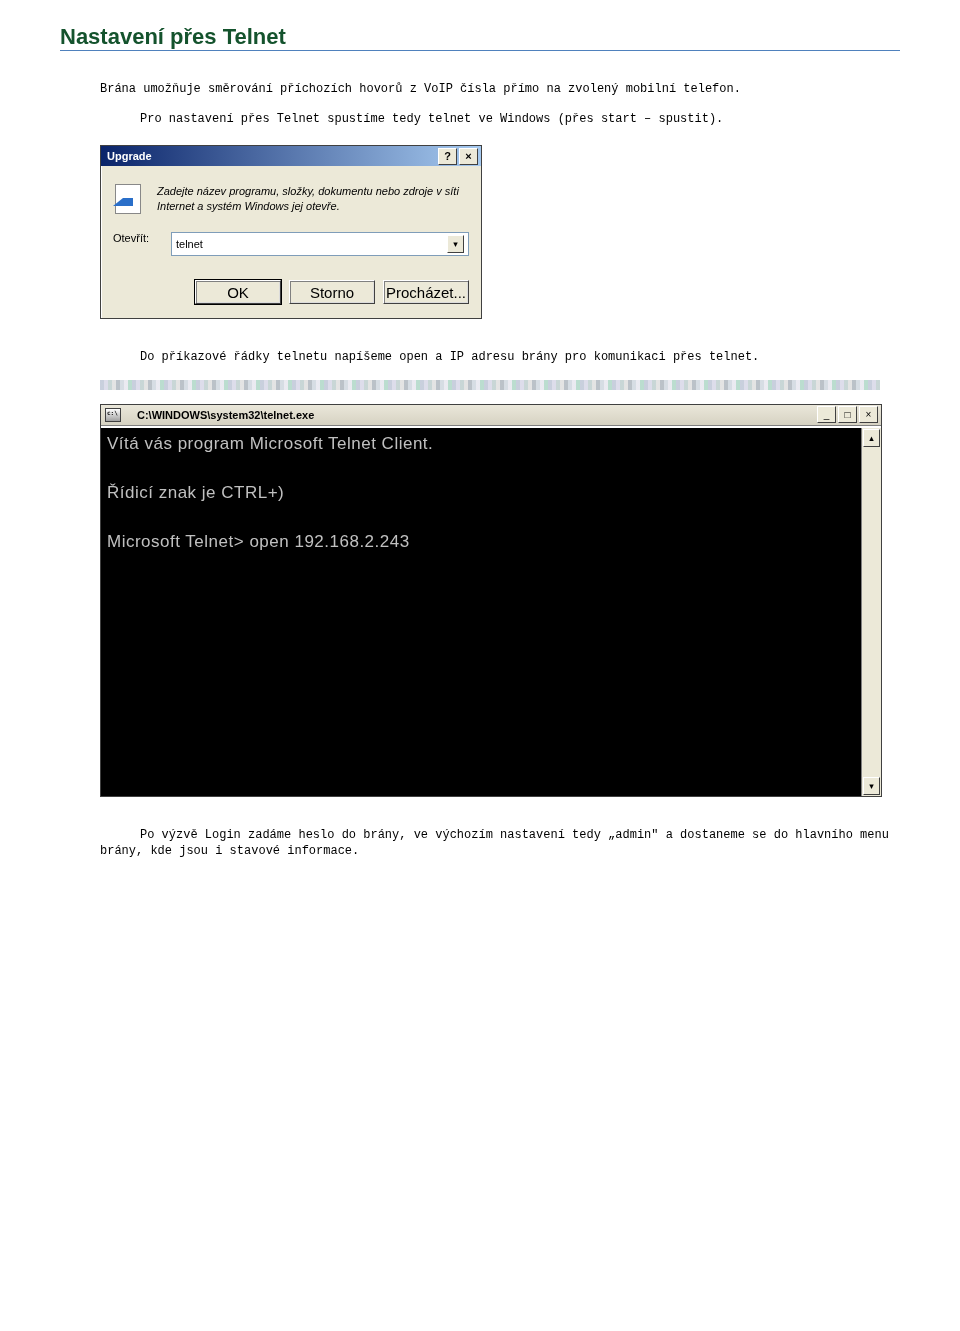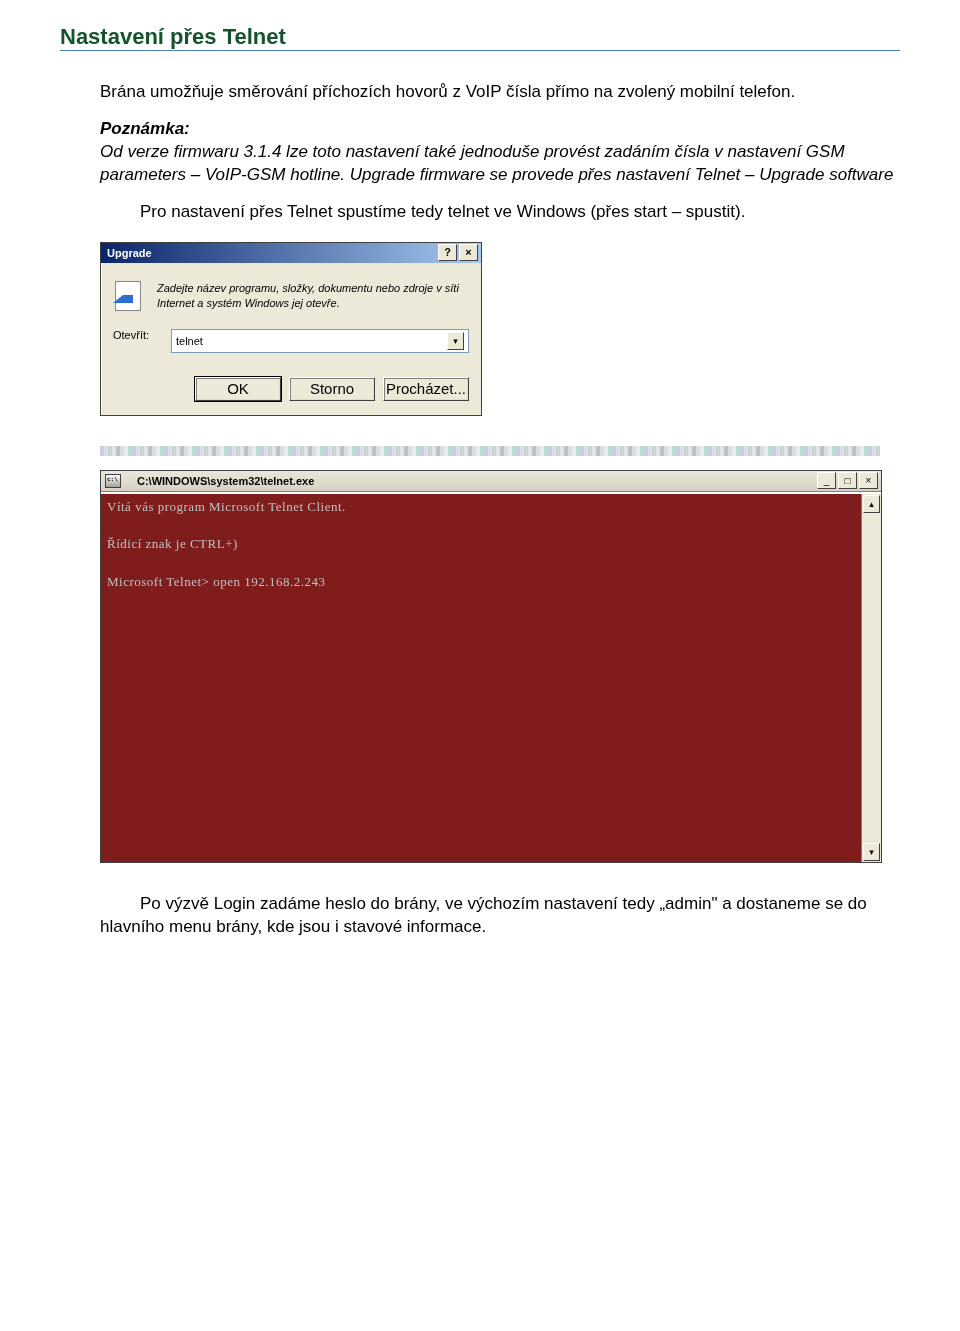--- a/index.html
+++ b/index.html
@@ -15,23 +15,24 @@
   }
   .heading {
     color: #14532d;
     font-size: 22px;
     font-weight: bold;
     border-bottom: 1px solid #4f81bd;
     padding-bottom: 0;
     margin: 4px 0 30px 0;
   }
   .para {
-    font-size: 17px;
+    font-size: 12px;
     line-height: 1.35;
     margin: 0 0 14px 0;
+    font-family: Liberation Mono, monospace;
   }
   .ital {
     font-style: italic;
   }
   .bold {
     font-weight: bold;
   }
 
   
   .run-dialog {
@@ -212,24 +213,24 @@
     border-bottom-color:#404040;
     display:flex;align-items:center;justify-content:center;
     font-size:10px; line-height:1;
     color:#000;
   }
   .console-body-wrap {
     display:flex;
     border-top:2px solid #fff;
   }
   .console-body {
-    background: #7f1d1d;
+    background: #000000;
     color: #c0c0c0;
-    font-family: Liberation Serif, serif;
-    font-size: 13px;
+    font-family: Liberation Sans, sans-serif;
+    font-size: 17px;
     line-height: 1.45;
     padding: 4px 6px;
     height: 360px;
     flex:1;
     letter-spacing: 0.5px;
     white-space: pre;
     overflow:hidden;
   }
   .console-scroll {
     width: 17px;
@@ -265,24 +266,20 @@
 <body>
 
 <div class="page">
 
   <div class="heading">Nastavení přes Telnet</div>
 
   <p class="para" style="padding-left:40px;text-indent:0;">
     <span style="display:block;text-indent:40px;margin-left:-40px;">Brána umožňuje směrování příchozích hovorů z VoIP čísla přímo na zvolený mobilní telefon.</span>
   </p>
 
-  <p class="para ital" style="padding-left:40px;">
-    <span class="bold">Poznámka:</span><br>
-    <span>Od verze firmwaru 3.1.4 lze toto nastavení také jednoduše provést zadáním čísla v nastavení GSM parameters – VoIP-GSM hotline. Upgrade firmware se provede přes nastavení Telnet – Upgrade software</span>
-  </p>
 
   <p class="para" style="padding-left:40px;text-indent:40px;">
     <span>Pro nastavení přes Telnet spustíme tedy telnet ve Windows (přes start – spustit).</span>
   </p>
 
   <div class="run-dialog">
     <div class="run-titlebar">
       <span>Upgrade</span>
       <div class="run-title-btns">
         <div class="run-title-btn">?</div>
@@ -305,20 +302,23 @@
         </div>
       </div>
       <div class="run-buttons">
         <div class="run-btn default">OK</div>
         <div class="run-btn">Storno</div>
         <div class="run-btn">Procházet...</div>
       </div>
     </div>
   </div>
 
+  <p class="para" style="padding-left:40px;text-indent:40px;">
+    <span>Do příkazové řádky telnetu napíšeme open a IP adresu brány pro komunikaci přes telnet.</span>
+  </p>
 
   <div class="palette-strip"></div>
 
   <div class="console-window">
     <div class="console-titlebar">
       <div class="console-title-left">
         <div class="console-icon"></div>
         <span>C:\WINDOWS\system32\telnet.exe</span>
       </div>
       <div class="console-tbtns">

